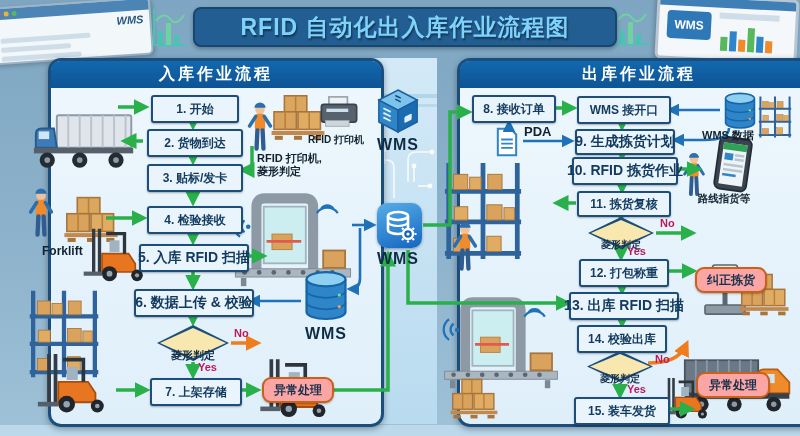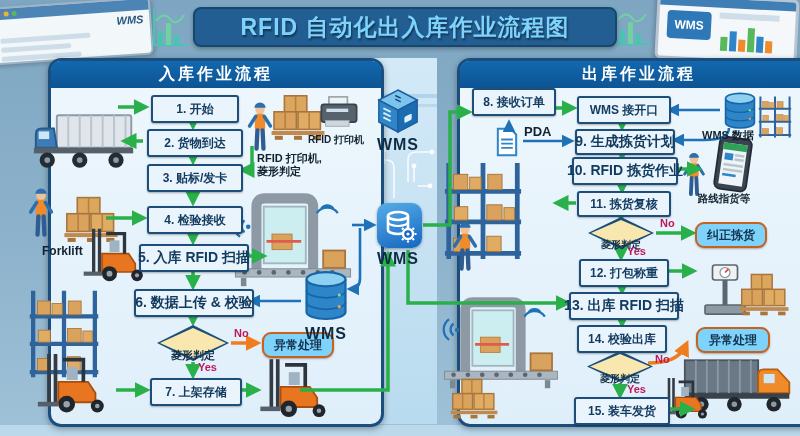--- a/index.html
+++ b/index.html
@@ -28,22 +28,22 @@
   .mid-strip{left:364px;top:58px;width:73px;height:366px;background:linear-gradient(180deg,#d3e9f7,#b9dbef);z-index:2;}
   .panel{background:linear-gradient(180deg,#eef7fd,#dfeffa);border:3px solid #1c4e7d;border-radius:13px;z-index:3;box-shadow:0 2px 6px rgba(0,0,0,.35);margin-left:20px;}
   .panel-left{left:28px;top:58px;width:330px;height:363px;}
   .panel-right{left:437px;top:58px;width:358px;height:363px;}
   .panel-header{position:absolute;left:0;right:0;top:0;height:27px;background:linear-gradient(180deg,#1268ae,#0d5494);border-radius:9px 9px 0 0;
     display:flex;align-items:center;justify-content:center;color:#fff;font-weight:bold;font-size:16px;letter-spacing:3px;}
   
   .step{position:absolute;z-index:7;display:flex;align-items:center;justify-content:center;background:#e9f4fc;border:2px solid #1d4e79;
     border-radius:3px;font-weight:bold;color:#123a5e;font-size:12px;white-space:nowrap;box-shadow:0 1px 2px rgba(0,0,0,.3);}
   .step.sm{font-size:14px;}
-  .alert{position:absolute;z-index:7;display:flex;align-items:center;justify-content:center;background:#7dd3fc;border:2px solid #c9611a;
-    border-radius:9px;font-weight:bold;color:#16324d;font-size:12px;white-space:nowrap;box-shadow:0 1px 2px rgba(0,0,0,.3);}
+  .alert{position:absolute;z-index:7;display:flex;align-items:center;justify-content:center;background:#fca5a5;border:2px solid #c9611a;
+    border-radius:9px;font-weight:bold;color:#16324d;font-size:12px;white-space:nowrap;box-shadow:0 1px 2px rgba(0,0,0,.3);margin-top:45px;}
   .diamond{position:absolute;z-index:7;}
   .d-bg{position:absolute;inset:0;background:#1d4e79;clip-path:polygon(50% 0,100% 50%,50% 100%,0 50%);}
   .d-fill{position:absolute;inset:3px;background:#f8e8b0;clip-path:polygon(50% 0,100% 50%,50% 100%,0 50%);}
   .d-label{position:absolute;inset:0;display:flex;align-items:center;justify-content:center;font-size:11px;font-weight:bold;color:#143049;margin-top:24px;}
   .lbl{position:absolute;z-index:8;font-weight:bold;color:#10212f;white-space:nowrap;}
   .lbl.c{text-align:center;}
   .note{white-space:pre-line;line-height:13px;}
   .yn{position:absolute;z-index:8;font-weight:bold;font-size:11px;color:#be185d;}
   .wms-big{font-size:16px;color:#0f2c44;letter-spacing:1px;}
   
@@ -428,21 +428,21 @@
 <span class="yn" style="left:198px;top:361px">Yes</span>
 <span class="lbl c" style="left:308px;top:133px;width:56px;font-size:10px">RFID 打印机</span>
 <span class="lbl note" style="left:257px;top:152px;width:96px;font-size:11px">RFID 打印机,
 菱形判定</span>
 <span class="lbl" style="left:42px;top:244px;font-size:12px">Forklift</span>
 <span class="lbl c wms-big" style="left:301px;top:325px;width:50px">WMS</span>
 
 <span class="lbl c wms-big" style="left:372px;top:136px;width:52px;z-index:8">WMS</span>
 <span class="lbl c wms-big" style="left:372px;top:250px;width:52px;z-index:8">WMS</span>
 
-<div class="step" style="left:472px;top:88px;width:80px;height:24px">8. 接收订单</div>
+<div class="step" style="left:472px;top:95px;width:80px;height:24px">8. 接收订单</div>
 <div class="step" style="left:577px;top:96px;width:90px;height:24px">WMS 接开口</div>
 <div class="step sm" style="left:575px;top:129px;width:96px;height:22px">9. 生成拣货计划</div>
 <div class="step sm" style="left:572px;top:157px;width:102px;height:24px">10. RFID 拣货作业</div>
 <div class="step" style="left:577px;top:191px;width:90px;height:22px">11. 拣货复核</div>
 <div class="diamond" style="left:588px;top:217px;width:66px;height:32px">
   <div class="d-bg"></div>
     <div class="d-fill"></div>
   <span class="d-label" style="font-size:10px">菱形判定</span>
 </div>
 <div class="alert" style="left:695px;top:222px;width:68px;height:22px">纠正拣货</div>

